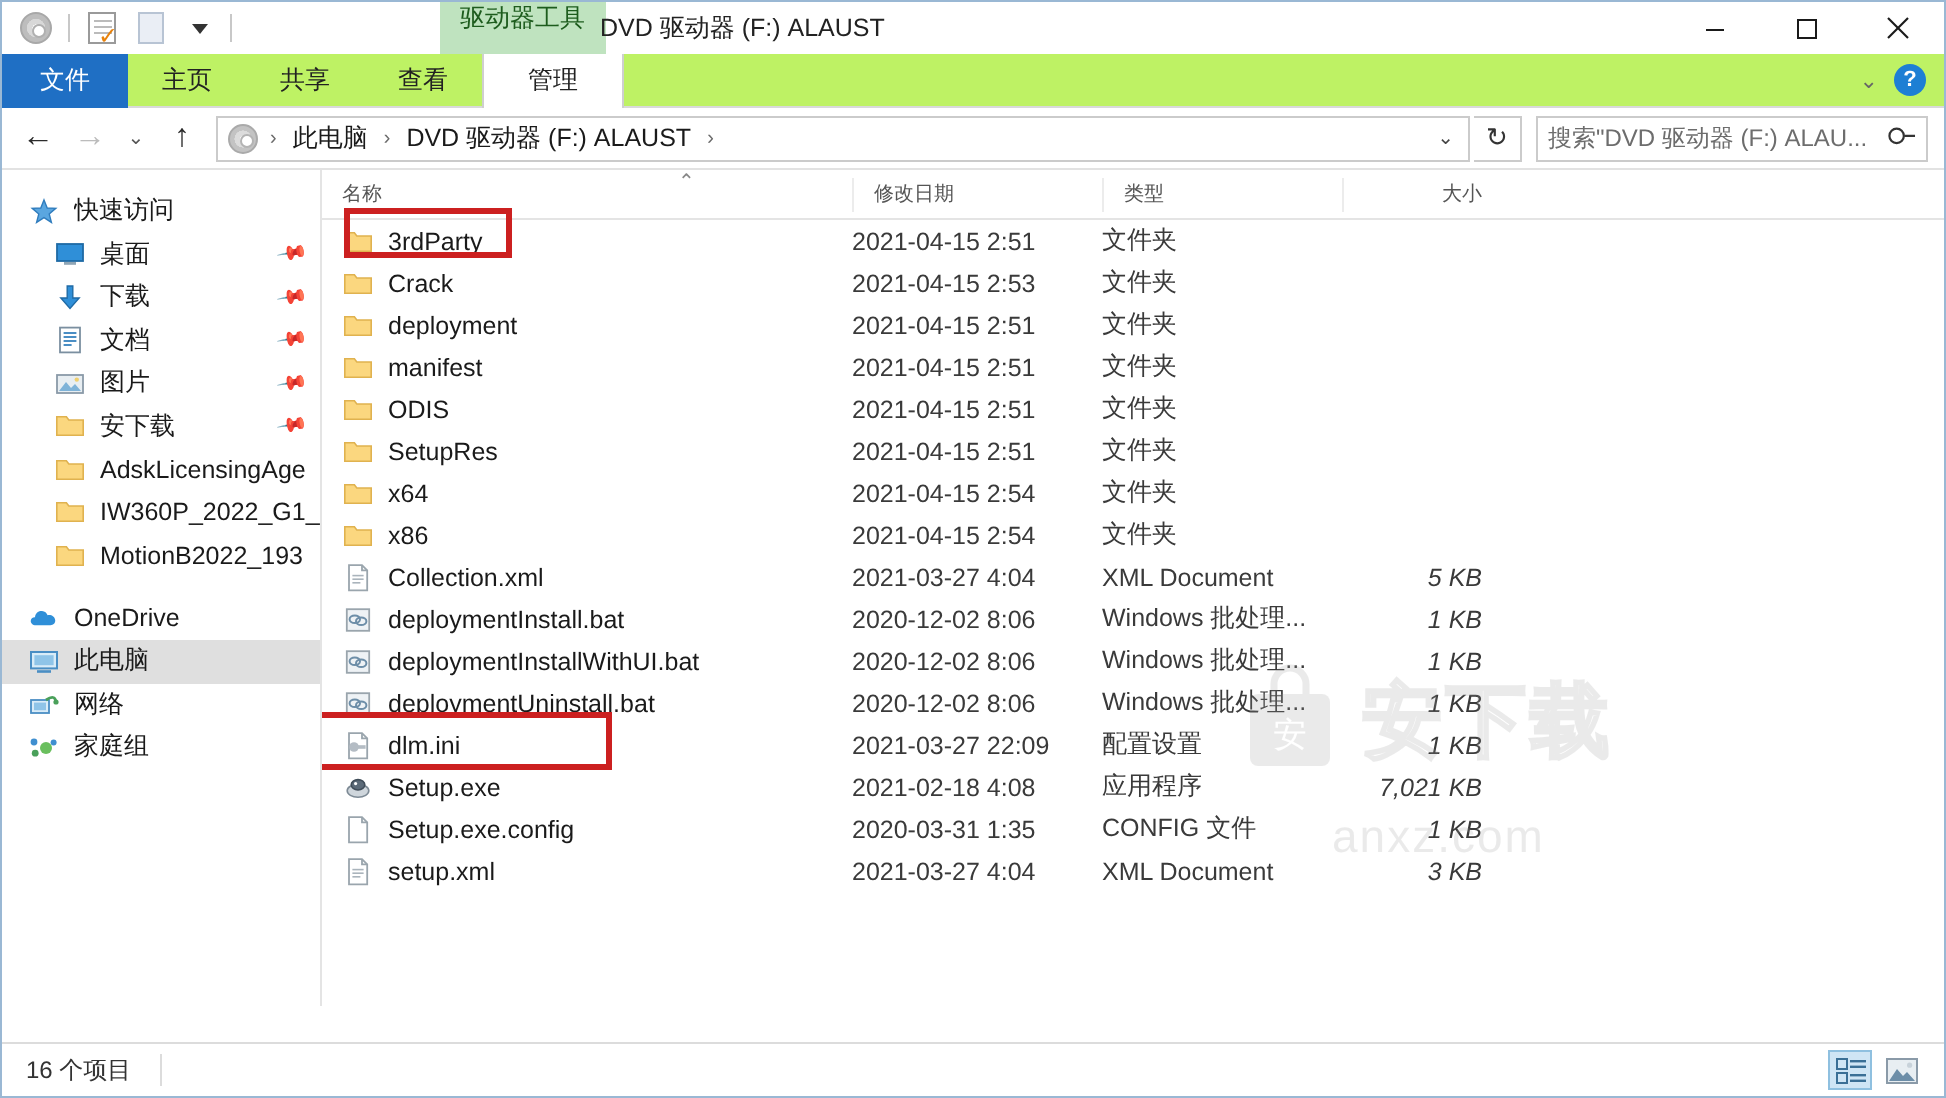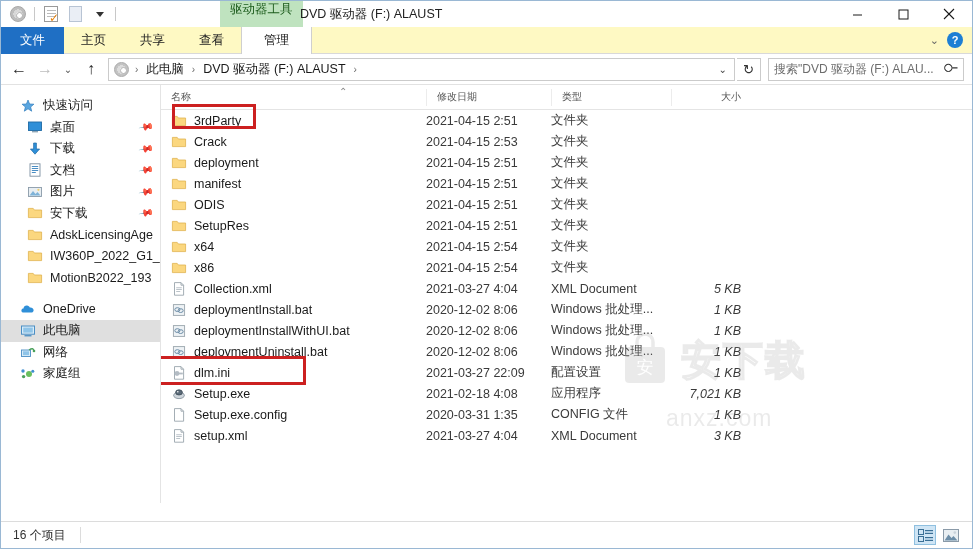--- a/index.html
+++ b/index.html
@@ -88,21 +88,21 @@
   .winbtn {
     width:46px; height:26px; display:flex; align-items:center; justify-content:center;
     font-size:12px; color:#1a1a1a;
   }
   .winbtn svg { display:block; }
 
   
   .ribbon {
     position:relative;
     height:27px;
-    background:#fef9c3;
+    background:#bef264;
     display:flex; align-items:stretch;
     border-bottom: 1px solid #d9d9d9;
   }
   .rtab {
     display:flex; align-items:center; justify-content:center;
     padding: 0 17px;
     font-size:12.5px; color:#222;
     height:27px;
   }
   .rtab.file {
@@ -175,21 +175,21 @@
   
   .sidebar {
     width:160px; background:#ffffff;
     border-right:1px solid #e4e4e4;
     padding-top:10px;
     overflow:hidden;
     position:relative;
   }
   .nav-item {
     height:21.5px; display:flex; align-items:center;
-    padding-left:19px; gap:7px; position:relative;
+    padding-left:13px; gap:7px; position:relative;
     font-size:12.5px; color:#1a1a1a; white-space:nowrap;
   }
   .nav-item.indent { padding-left:26px; }
   .nav-item.selected { background:#dfdfdf; }
   .nav-item .label { overflow:hidden; }
   .pin {
     position:absolute; right:8px; top:50%; transform:translateY(-50%) rotate(35deg);
     color:#8a8a8a; font-size:10px;
   }
   .ico { width:16px;height:16px;flex:0 0 16px;position:relative;display:block; }

